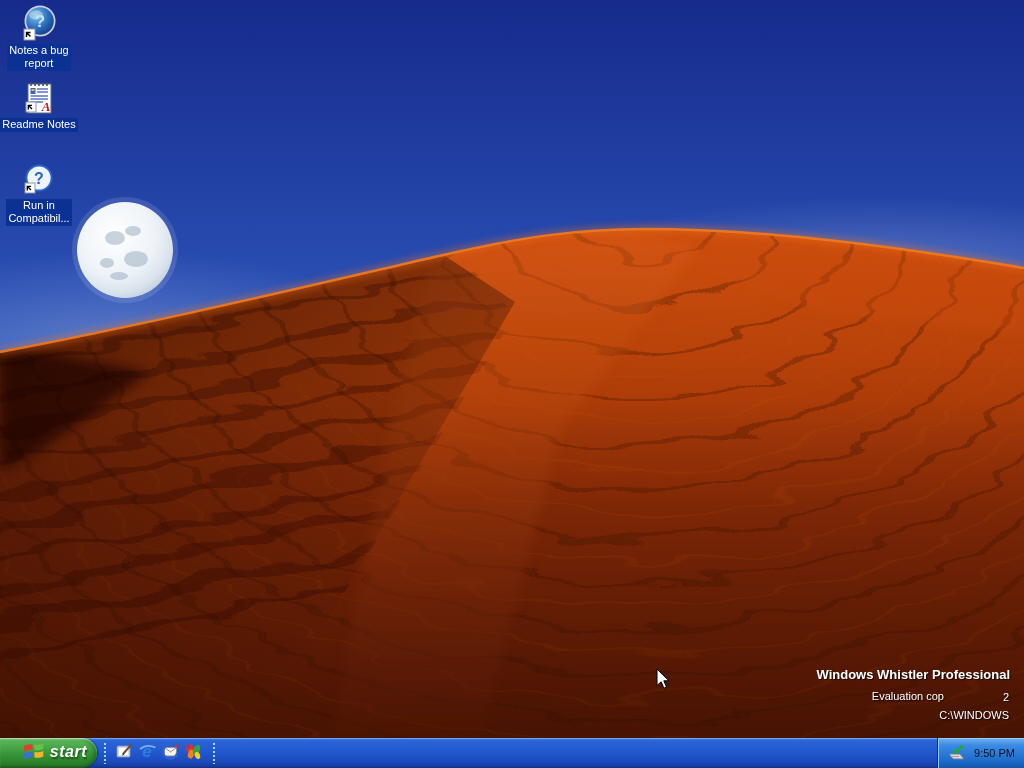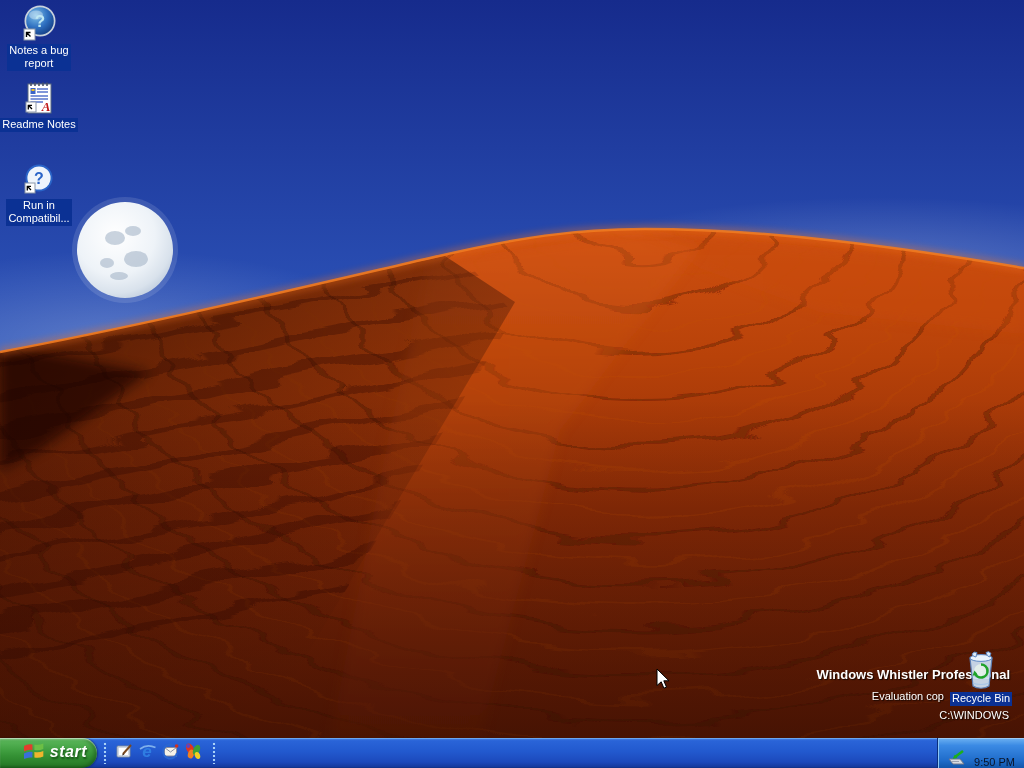--- a/index.html
+++ b/index.html
@@ -35,21 +35,21 @@
            background:linear-gradient(180deg,#8fd48f 0%,#57b457 10%,#41a041 40%,#349134 60%,#287c28 90%,#1d641d 100%);
            box-shadow:inset 0 1px 1px rgba(255,255,255,.5), inset -3px 0 4px rgba(0,40,0,.35), 1px 0 2px rgba(0,0,20,.4);}
   .start-btn span{color:#fff;font-size:16px;font-weight:bold;font-style:italic;
            text-shadow:1px 2px 2px rgba(0,40,0,.6);letter-spacing:.5px;}
   .grip{width:5px;margin:4px 3px 4px 6px;
         background-image:radial-gradient(circle at 2px 2px,#a9d2f8 1px,rgba(0,0,0,0) 1.6px);
         background-size:5px 4px;background-repeat:repeat-y;cursor:col-resize;}
   .ql{display:flex;align-items:center;gap:1px;padding:0 2px;}
   .ql button{width:22px;height:24px;border:none;background:transparent;padding:1px;cursor:pointer;}
   .tb-space{flex:1;}
-  .tray{display:flex;align-items:flex-end;padding:0 9px 0 8px;
+  .tray{display:flex;align-items:center;padding:0 9px 0 8px;
         border-left:1px solid #0a2e7c;
         background:linear-gradient(180deg,#6db2f2 0%,#3b8ae4 25%,#1f6cca 75%,#1256aa 100%);
         box-shadow:inset 1px 0 0 #8cc6f6, inset 0 1px 0 rgba(255,255,255,.35);}
   .clock{color:#0a1428;font-size:11px;margin-left:6px;white-space:nowrap;}
 
   .cursor{position:absolute;left:656px;top:668px;}
 </style>
 </head>
 <body>
 
@@ -258,35 +258,20 @@
       <div>Run in</div>
       <div>Compatibil...</div>
     </div>
   </div>
 
   <span class="wm wm-title">Windows Whistler Professional</span>
   <span class="wm wm-eval-left">Evaluation cop</span>
   <span class="wm wm-eval-right">2</span>
   <span class="wm wm-path">C:\WINDOWS</span>
 
-  <div class="rbin">
-    <svg class="glyph" width="42" height="40" viewBox="0 0 42 40">
-      <path d="M10,8 C14,5 28,5 32,8 L29,36 C25,39 17,39 13,36 Z" fill="#cfe2f6" stroke="#5d87c2" stroke-width="1.2" opacity="0.92"></path>
-      <ellipse cx="21" cy="8" rx="11" ry="3.4" fill="#e9f2fb" stroke="#5d87c2" stroke-width="1"></ellipse>
-      <path d="M12,4 Q14,1 17,2.5 L16,7 Q13,7 12,4 Z" fill="#dcebf9" stroke="#5d87c2" stroke-width="1"></path>
-      <path d="M26,2.5 Q29,0.5 31,3.5 L29.5,7 Q27,6.5 26,2.5 Z" fill="#dcebf9" stroke="#5d87c2" stroke-width="1"></path>
-      <circle cx="21" cy="21" r="7" fill="#e8f4ea" opacity="0.8"></circle>
-      <path d="M21,14.5 A6.5,6.5 0 1 1 14.8,23" fill="none" stroke="#1fa32a" stroke-width="2.6"></path>
-      <polygon points="12.6,25.8 17.6,24.4 14.4,20.4" fill="#1fa32a"></polygon>
-      <path d="M13,33 C17,35 25,35 29,33" stroke="#a9c6e6" stroke-width="1.2" fill="none"></path>
-    </svg>
-    <div class="dlabel">
-      <div>Recycle Bin</div>
-    </div>
-  </div>
 
   <svg class="cursor" width="15" height="22" viewBox="0 0 15 22">
     <polygon points="1,1 1,17.5 5.2,13.8 7.9,20.2 10.5,19.1 7.8,12.8 13,12.8" fill="#ffffff" stroke="#000000" stroke-width="1"></polygon>
   </svg>
 
   <div class="taskbar">
     <button class="start-btn">
       <svg width="22" height="20" viewBox="0 0 22 20">
         <g transform="skewY(-6)">
           <path d="M1,4 Q5,2 9.5,3.4 L9.5,9 Q5,7.8 1,9.6 Z" fill="#e23d2d"></path>

